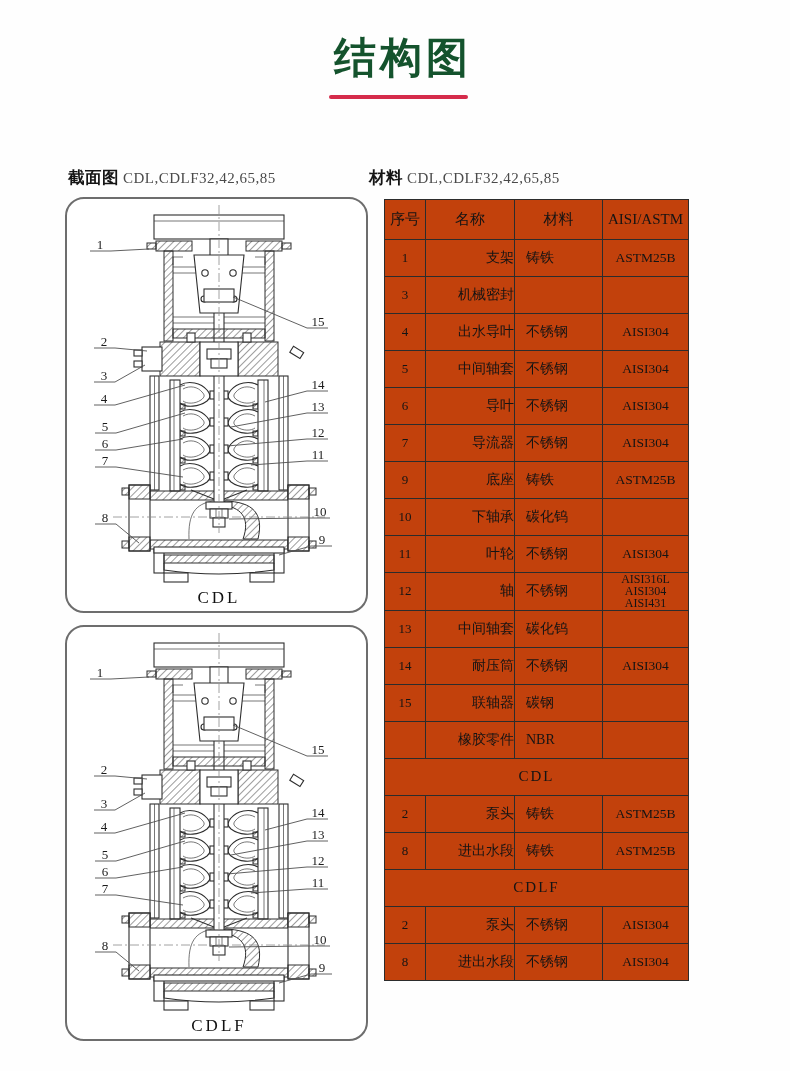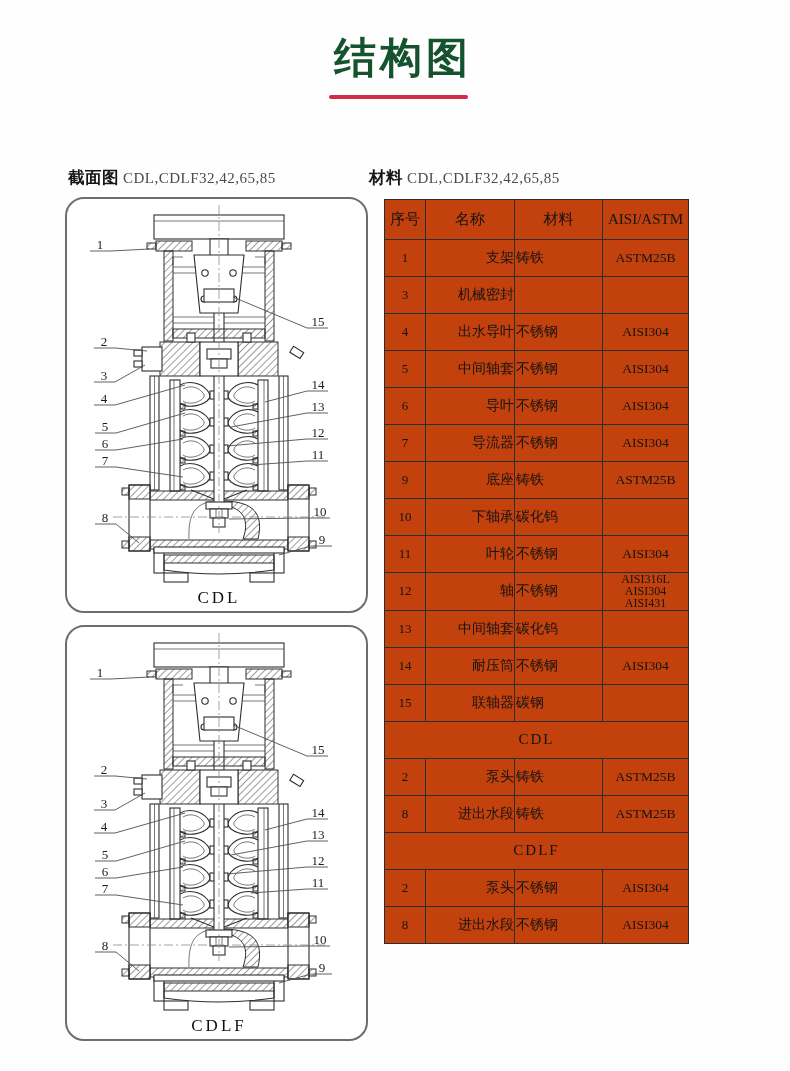--- a/index.html
+++ b/index.html
@@ -51,21 +51,21 @@
   .materials th,.materials td{
     border:1.5px solid #2c2c2c;height:36px;padding:0;overflow:hidden;
   }
   .materials th{height:39px;font-weight:normal;font-size:15px;text-align:center;}
   .materials th:nth-child(1){width:40px;}
   .materials th:nth-child(2){width:88px;}
   .materials th:nth-child(3){width:87px;}
   .materials th:nth-child(4){width:85px;margin-left:40px;}
   td.col-no{text-align:center;font-size:13px;}
   td.col-name{text-align:right;padding-left:11px;}
-  td.col-material{text-align:left;padding-left:1px;}
+  td.col-material{text-align:left;padding-left:11px;}
   td.col-standard{text-align:center;font-size:13.5px;}
   td.col-standard.multi{white-space:pre-line;line-height:1.02;font-size:12px;}
   td.section-cell{text-align:center;font-size:15px;letter-spacing:2px;}
 </style>
 </head>
 <body>
 
 <div class="page-title">结构图</div>
 <div class="title-underline" style="background: rgb(213, 43, 75);"></div>
 
@@ -358,20 +358,26 @@
         <td class="col-material">不锈钢</td>
         <td class="col-standard">AISI304</td>
       </tr>
       <tr>
         <td class="col-no">15</td>
         <td class="col-name">联轴器</td>
         <td class="col-material">碳钢</td>
         <td class="col-standard"></td>
       </tr>
       <tr>
+        <td class="col-no"></td>
+        <td class="col-name">橡胶零件</td>
+        <td class="col-material">NBR</td>
+        <td class="col-standard"></td>
+      </tr>
+      <tr>
         <td colspan="4" class="section-cell">CDL</td>
       </tr>
       <tr>
         <td class="col-no">2</td>
         <td class="col-name">泵头</td>
         <td class="col-material">铸铁</td>
         <td class="col-standard">ASTM25B</td>
       </tr>
       <tr>
         <td class="col-no">8</td>

